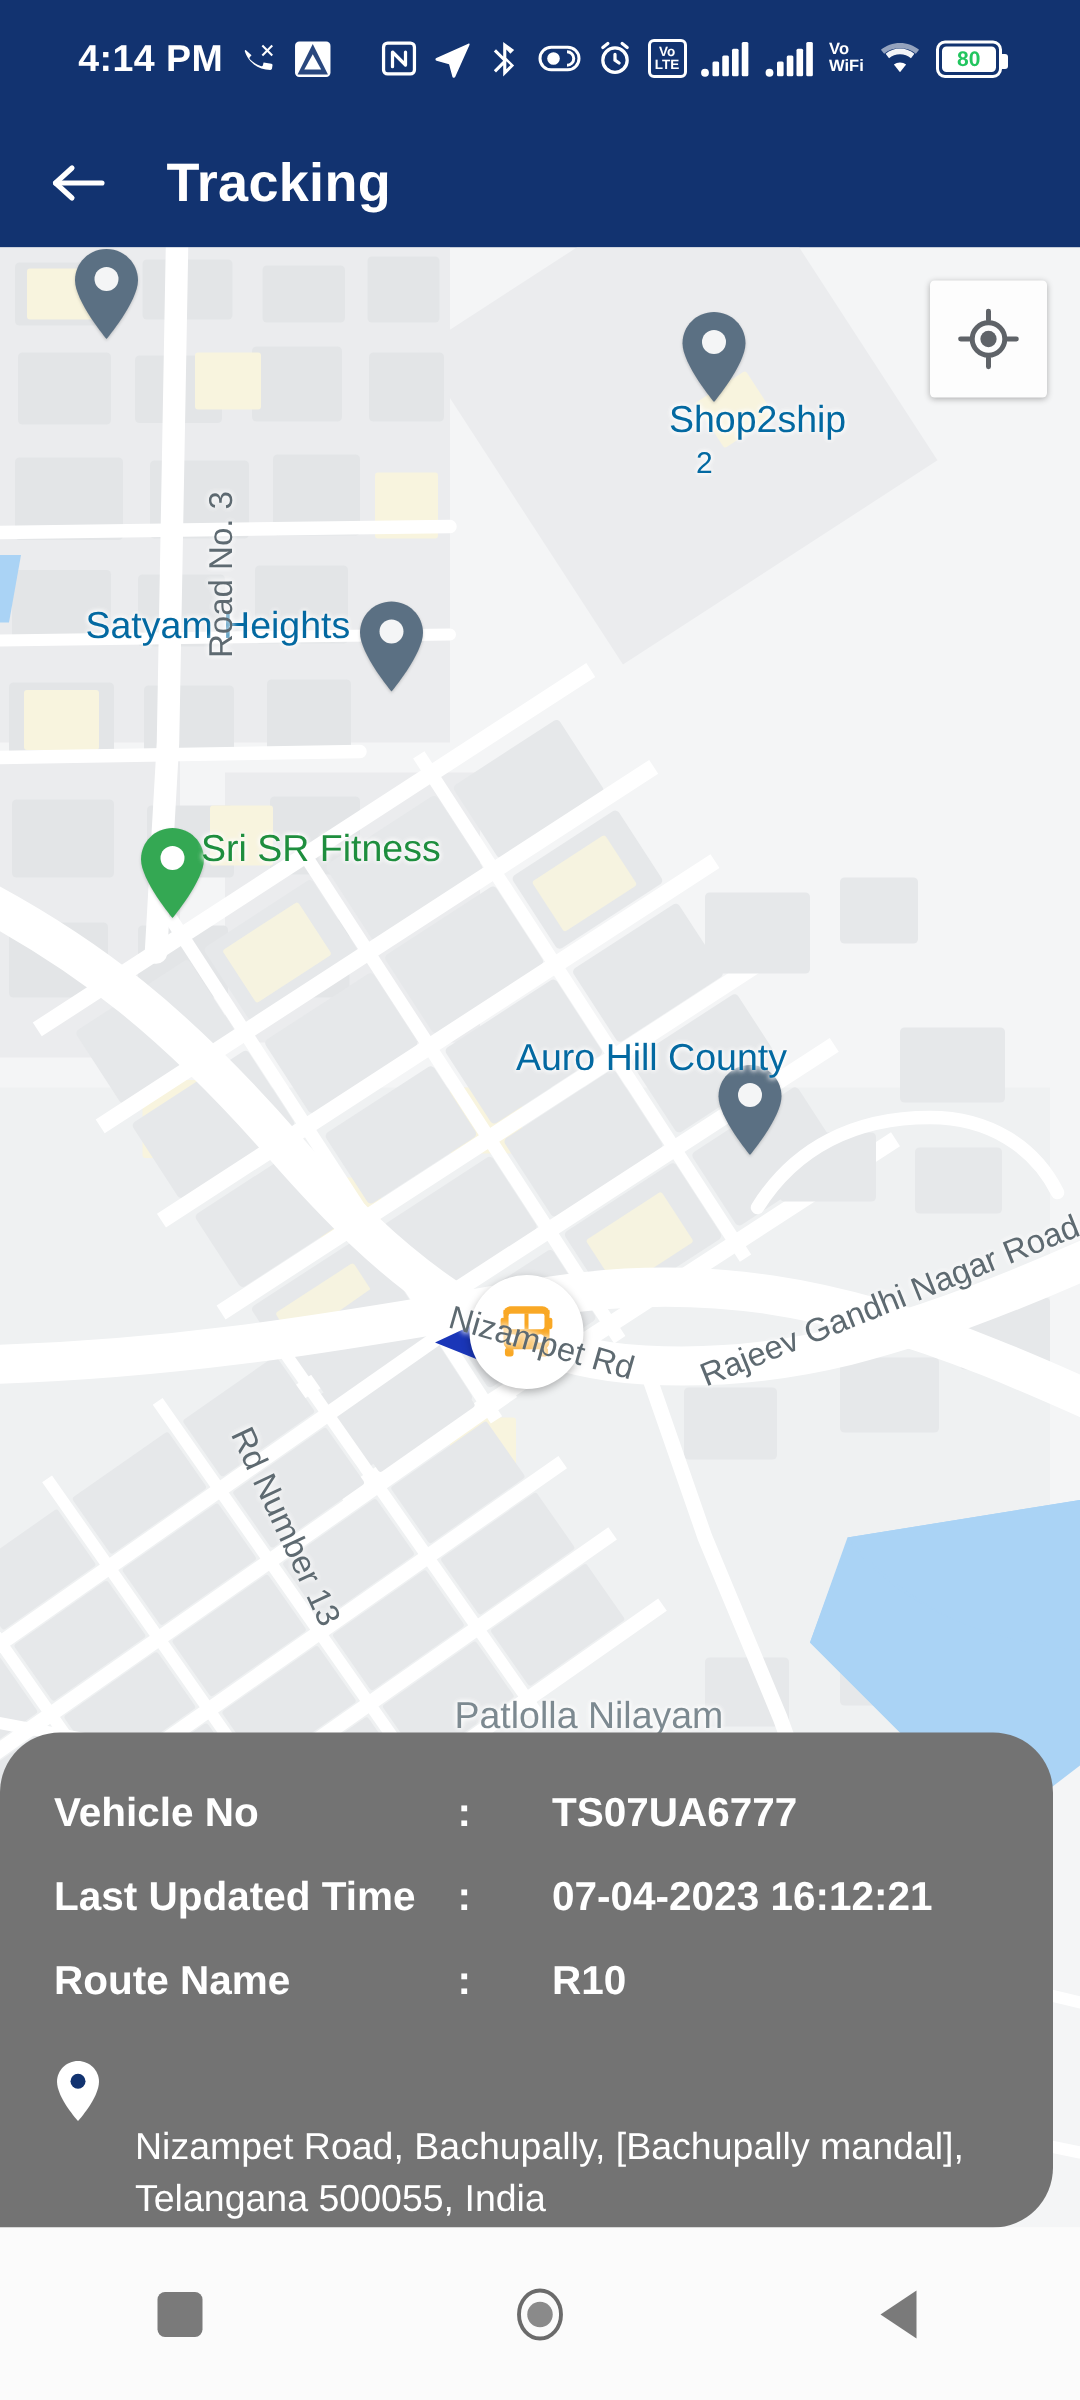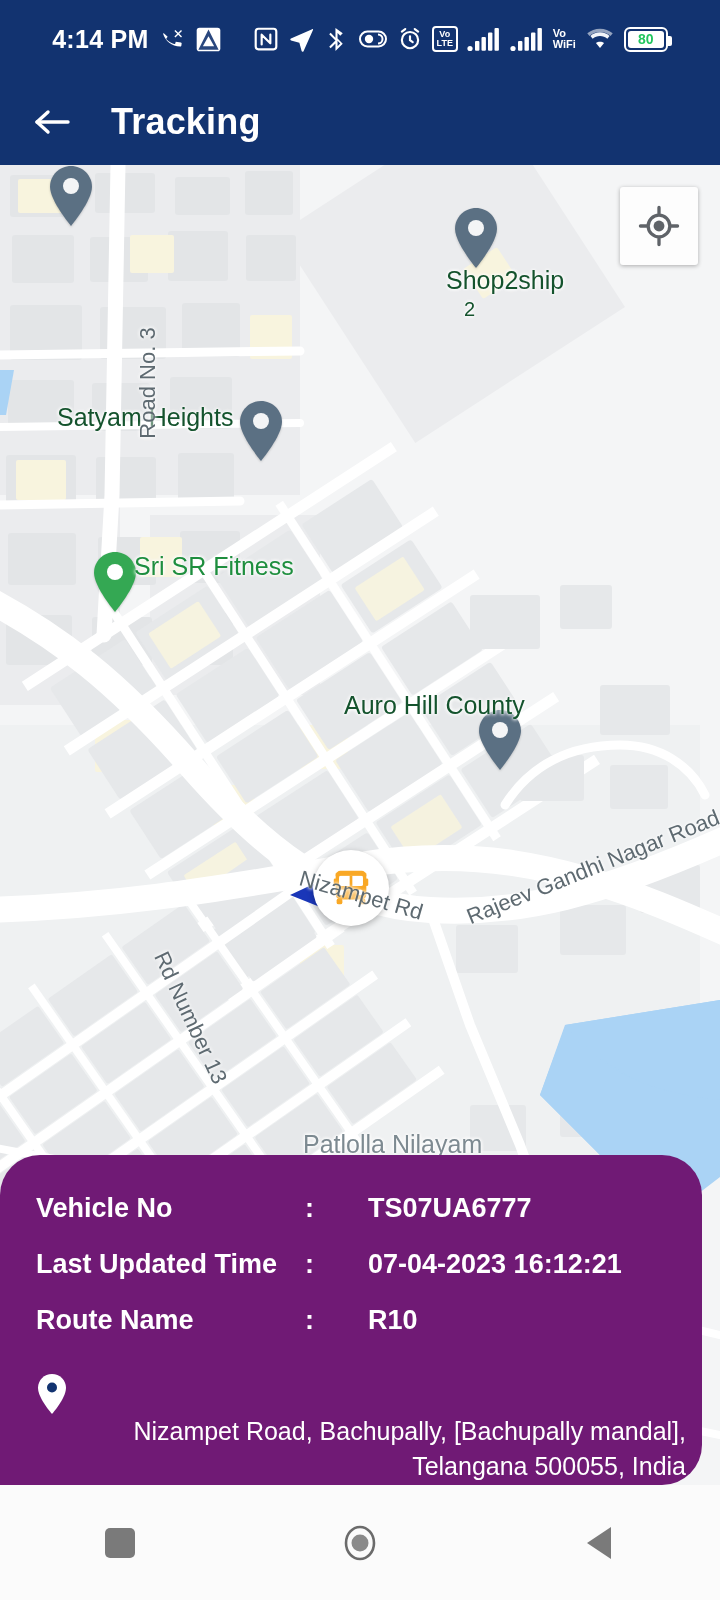--- a/index.html
+++ b/index.html
@@ -1,21 +1,21 @@
 <!DOCTYPE html>
 <html><head>
 <meta charset="utf-8">
 <style>
   * { margin:0; padding:0; box-sizing:border-box; }
   html,body{
     width:720px; height:1600px; overflow:hidden;
     font-family:"Liberation Sans", sans-serif;
     background:#ffffff;
   }
-  #screen{ position:relative; width:720px; height:1600px; overflow:hidden;text-align:right; }
+  #screen{ position:relative; width:720px; height:1600px; overflow:hidden; }
 
   
   #status-bar{
     position:absolute; left:0; top:0; width:720px; height:78px;
     background:#123370;
     display:flex; align-items:center; justify-content:center; gap:9px;
     color:#ffffff;
   }
   #status-clock{ font-size:25px; font-weight:600; letter-spacing:.3px; margin-right:2px; }
   .sb-icon{ display:flex; align-items:center; justify-content:center; height:30px; }
@@ -61,21 +61,21 @@
   #map{
     position:absolute; left:0; top:165px; width:720px; height:1320px;
     background:#f2f3f4; overflow:hidden;
   }
   #map-canvas{ position:absolute; left:0; top:0; width:720px; height:1320px; }
 
   
   .marker{ position:absolute; }
   .marker svg{ display:block; filter:drop-shadow(0 1px 1px rgba(0,0,0,.18)); }
   .map-label{
-    position:absolute; color:#14532d; font-size:25px; font-weight:400;
+    position:absolute; color:#0369a1; font-size:25px; font-weight:400;
     white-space:nowrap; text-shadow:0 0 4px #fff,0 0 4px #fff,0 0 3px #fff;
   }
   .map-label.green{ color:#1e8e3e; }
   .map-label.small{ font-size:20px; }
   .road-label{
     position:absolute; color:#5e6a71; font-size:22px; white-space:nowrap;
     text-shadow:0 0 4px #fff,0 0 4px #fff;
   }
 
   
@@ -91,21 +91,21 @@
   #my-location-button{
     position:absolute; right:22px; top:22px; width:78px; height:78px;
     background:#fdfdfd; border-radius:3px;
     box-shadow:0 1px 4px rgba(0,0,0,.3);
     display:flex; align-items:center; justify-content:center; cursor:pointer;
   }
 
   
   #info-panel{
     position:absolute; left:0; top:1155px; width:702px; height:330px;
-    background:#701a75;
+    background:#737373;
     border-top-left-radius:40px; border-top-right-radius:40px;
     border-bottom-right-radius:40px;
     color:#ffffff;
   }
   .info-row{ position:absolute; left:36px; width:646px; height:40px; }
   .info-label{
     position:absolute; left:0; top:0; font-size:27px; font-weight:700; white-space:nowrap;
   }
   .info-colon{ position:absolute; left:269px; top:0; font-size:27px; font-weight:700; }
   .info-value{

